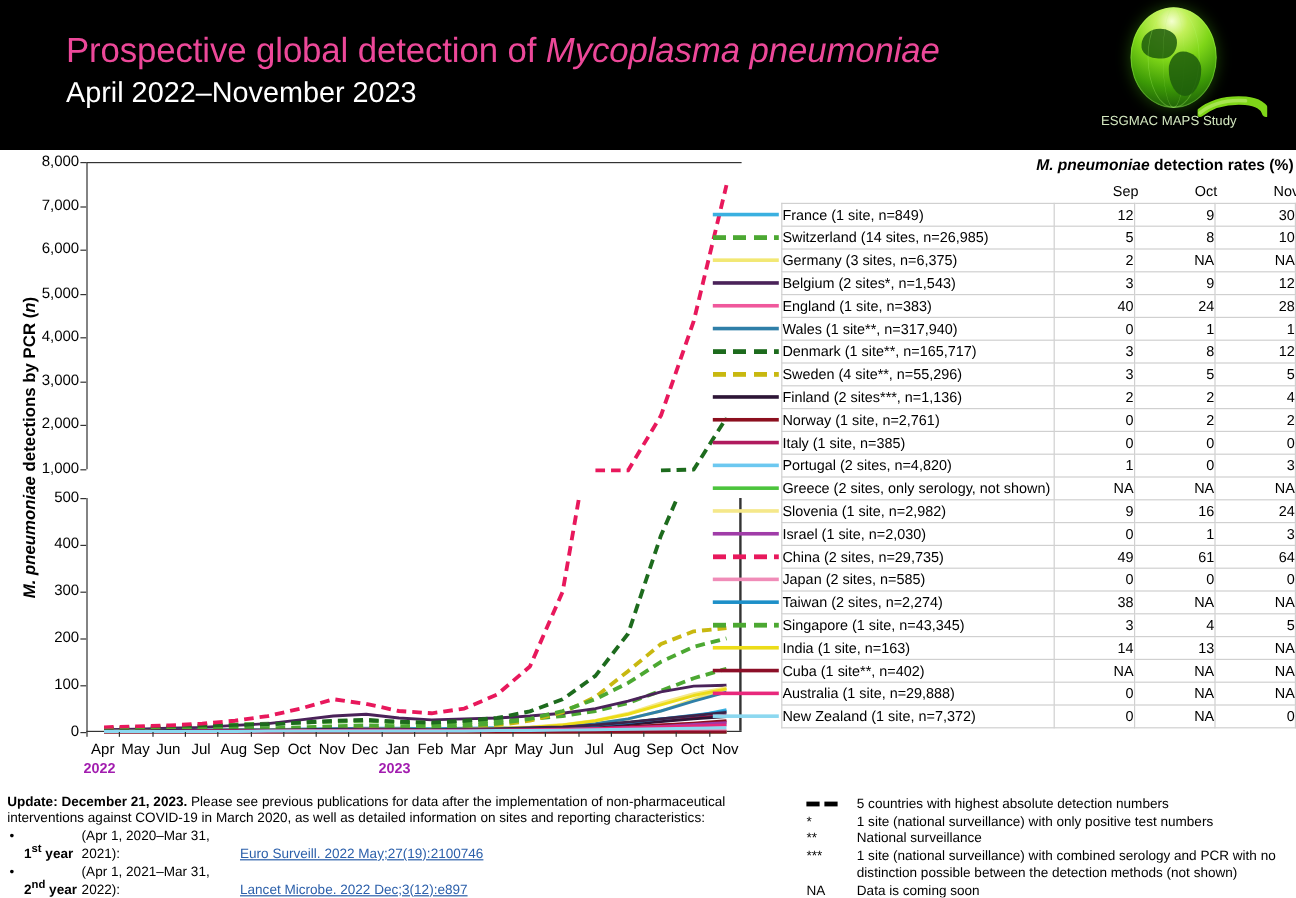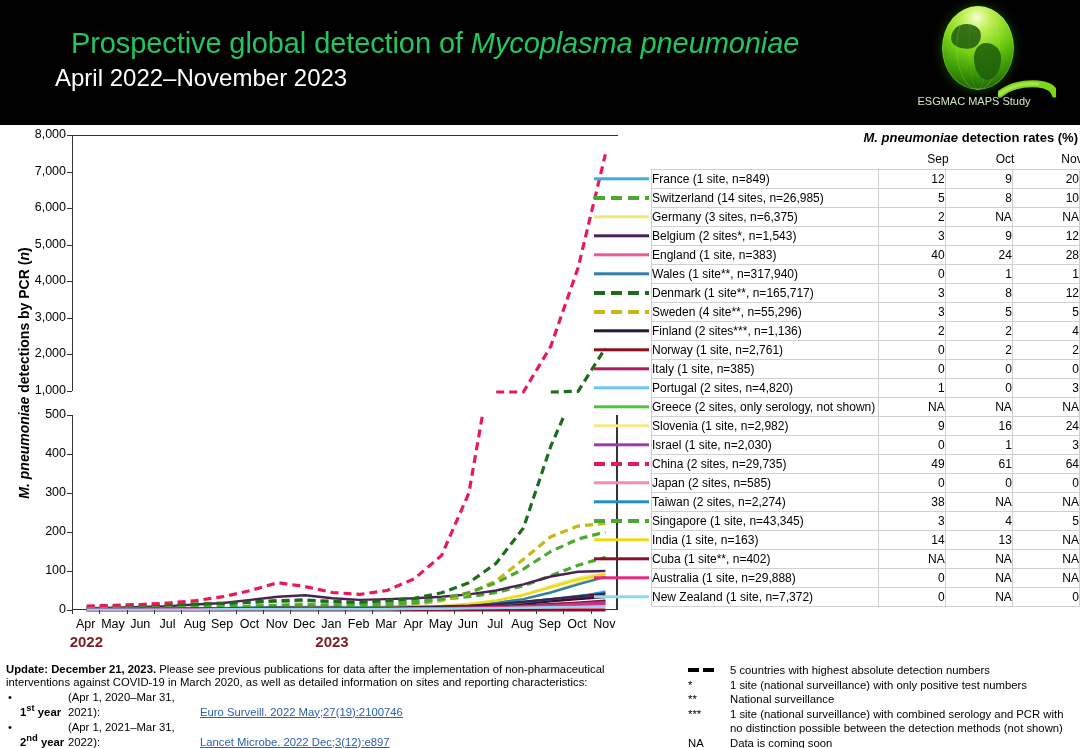--- a/index.html
+++ b/index.html
@@ -12,22 +12,22 @@
   }
 
   
   #header {
     position: absolute; left: 0; top: 0;
     width: 1080px; height: 125px;
     background: #000000;
     overflow: hidden;
   }
   #title-main {
-    position: absolute; left: 71px; top: 27px;
-    font-size: 29px; color: #22c55e; white-space: nowrap;
+    position: absolute; left: 55px; top: 27px;
+    font-size: 29px; color: #ec4899; white-space: nowrap;
     letter-spacing: -0.1px;
   }
   #title-main .ital { font-style: italic; }
   #title-sub {
     position: absolute; left: 55px; top: 64px;
     font-size: 24px; color: #ffffff; white-space: nowrap;
   }
   
   #logo-wrap { position: absolute; right: 28px; top: 2px; width: 150px; height: 120px; }
   #globe {
@@ -88,21 +88,21 @@
   #plot-lower { top: 290px; height: 195px; border-top: 0; border-bottom: 1.6px solid #333; }
   #plot-lower-right { position:absolute; right:0; top:0; width:1.6px; height:100%; background:#333; }
 
   svg.curves { position: absolute; left: 0; top: 0; overflow: visible; }
 
   .xlabel {
     position: absolute; font-size: 12.5px; color: #000; text-align: center;
     width: 30px; top: 492px;
   }
   .xtick { position: absolute; top: 485px; width: 1px; height: 4px; background: #333; }
-  .yearlabel { position: absolute; font-size: 15px; font-weight: bold; color: #7f1d1d; top: 508px; }
+  .yearlabel { position: absolute; font-size: 12px; font-weight: bold; color: #a21caf; top: 508px; }
 
   
   #table-region { position: absolute; left: 620px; top: 125px; width: 460px; height: 530px; }
   #table-title {
     position: absolute; left: 0; top: 5px; width: 460px; text-align: right;
     padding-right: 2px;
     font-size: 13px; font-weight: bold; color: #000;
   }
   #table-title .ital { font-style: italic; }
   .col-head {
@@ -126,21 +126,21 @@
   #footer { position: absolute; left: 0; top: 655px; width: 1080px; height: 93px; background:#fff; }
   #foot-left { position: absolute; left: 6px; top: 8px; width: 620px; }
   #foot-left p { font-size: 11.3px; color: #000; line-height: 13.4px; }
   #foot-left .bold { font-weight: bold; }
   .bullet-row { position: relative; font-size: 11.3px; line-height: 15px; padding-left: 14px; }
   .bullet-row::before { content: "\2022"; position: absolute; left: 2px; top: 0; }
   .yr { font-weight: bold; display: inline-block; width: 48px; }
   .yrange { display: inline-block; width: 132px; }
   .cite { color: #2b5faa; }
   #foot-right { position: absolute; left: 672px; top: 8px; width: 405px; }
-  .note-row { position: relative; font-size: 11.3px; line-height: 14.6px; padding-left: 42px; margin-left: 16px; }
+  .note-row { position: relative; font-size: 11.3px; line-height: 14.6px; padding-left: 42px; }
   .note-mark { position: absolute; left: 0; top: 0; width: 36px; font-size: 11.3px; }
   .dash-mark { position: absolute; left: 0; top: 5px; width: 30px; height: 4px; }
   .dash-mark i { position: absolute; top: 0; width: 11px; height: 4px; background: #000; }
   .dash-mark i:nth-child(1) { left: 0; }
   .dash-mark i:nth-child(2) { left: 15px; }
 </style>
 </head>
 <body>
 
 <div id="header">
@@ -287,21 +287,21 @@
     </div>
   <table id="tbl">
       <tbody id="tbody">
         <tr>
           <td class="swatch-cell">
             <span class="legend-line" style="background: rgb(58, 176, 224);"></span>
           </td>
           <td class="name-cell">France (1 site, n=849)</td>
           <td class="val-cell">12</td>
           <td class="val-cell">9</td>
-          <td class="val-cell">20</td>
+          <td class="val-cell">30</td>
         </tr>
         <tr>
           <td class="swatch-cell">
             <span class="legend-line" style="background: repeating-linear-gradient(to right, rgb(76, 168, 50) 0px, rgb(76, 168, 50) 11px, transparent 11px, transparent 17px); height: 4px;"></span>
           </td>
           <td class="name-cell">Switzerland (14 sites, n=26,985)</td>
           <td class="val-cell">5</td>
           <td class="val-cell">8</td>
           <td class="val-cell">10</td>
         </tr>

